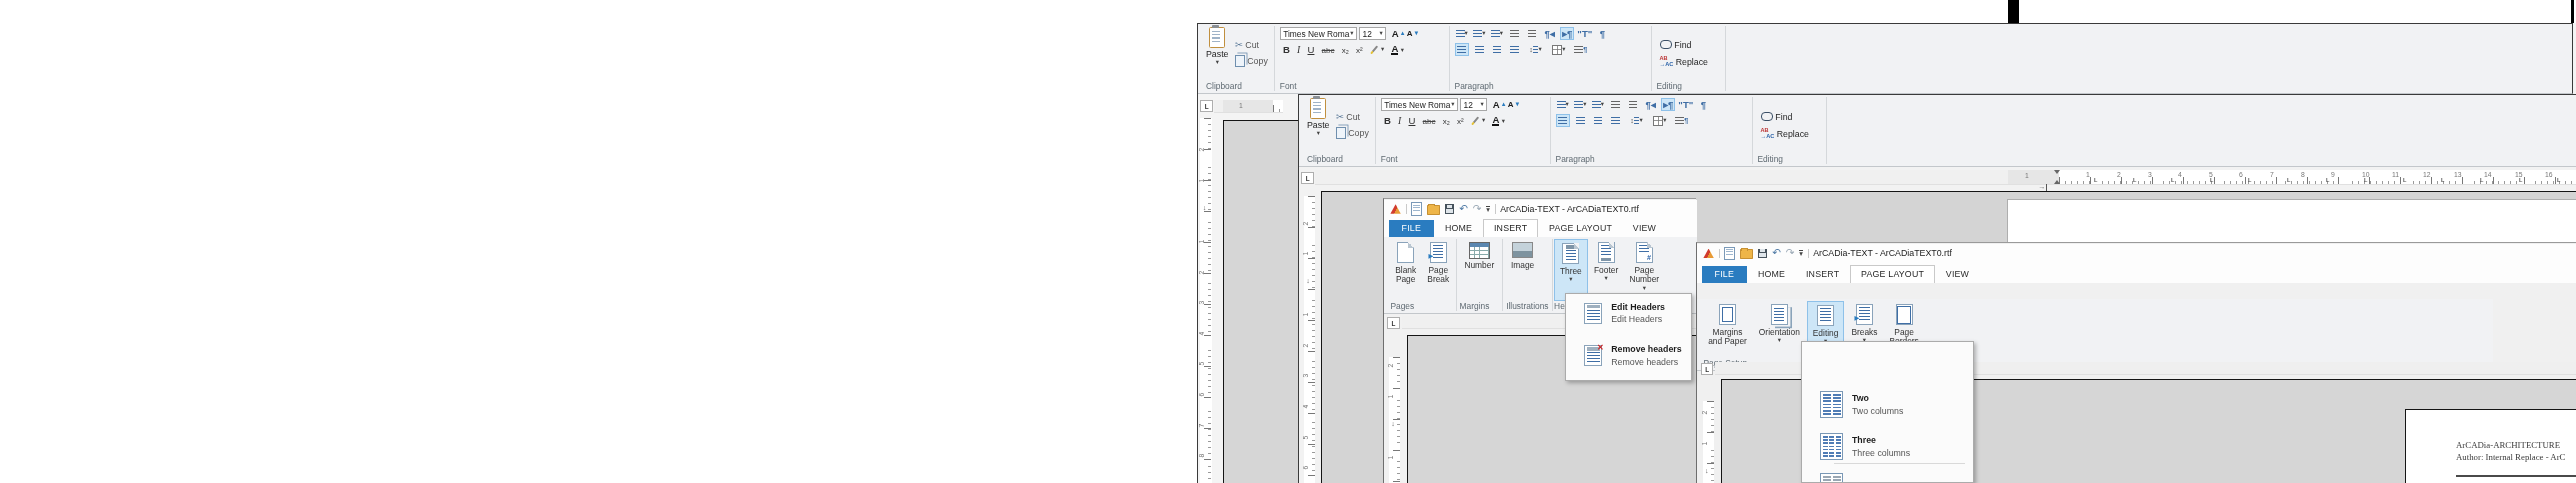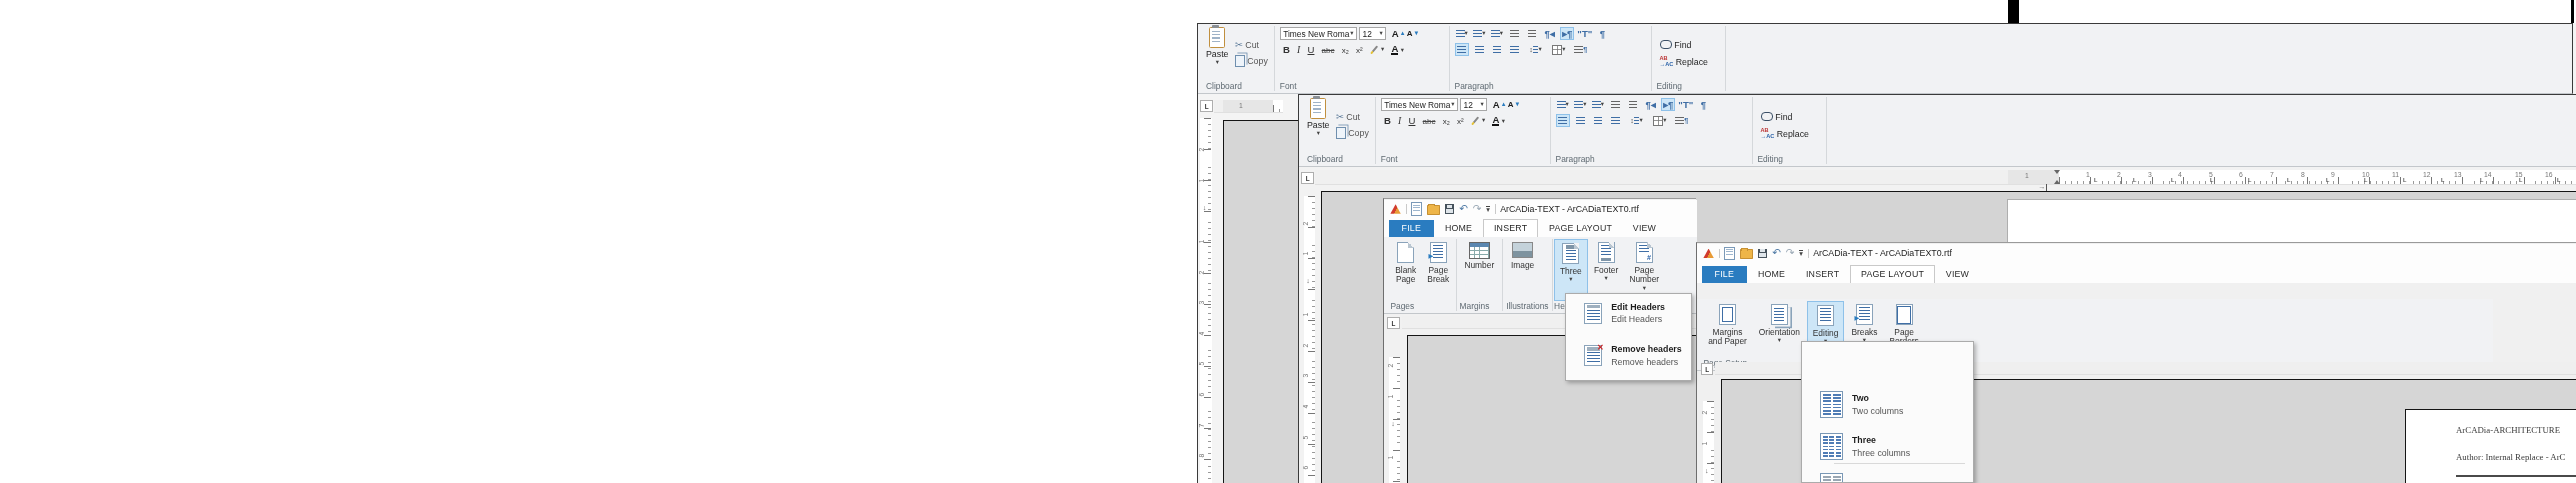--- a/index.html
+++ b/index.html
@@ -661,21 +661,21 @@
     <div class="lbtn" style="left:4px;top:120px">L</div>
     <div class="hruler" style="left:18.4px;top:119px;width:862px;height:12px;background:#efefef"></div>
     <div class="vruler" id="w4-vruler" style="left:5.6px;top:158px;height:83px">
         <div class="vnum" style="top:39px">1</div>
         <div class="vnum" style="top:8.3px">2</div>
         <div class="vmark" style="top:65px">↓</div>
       </div>
     <div class="page" style="left:24px;top:136px;width:856px;height:105px"></div>
 
     <div class="abs" style="left:708px;top:166px;width:173px;height:75px;background:#fff;border-left:1.6px solid #151515;border-top:1.6px solid #151515">
-      <div class="doc-serif" style="position:absolute;left:50px;top:15px">ArCADia-ARCHITECTURE</div>
+      <div class="doc-serif" style="position:absolute;left:50px;top:30px">ArCADia-ARCHITECTURE</div>
       <div class="doc-serif" style="position:absolute;left:50px;top:42px">Author: Internal Replace - ArC</div>
       <div class="abs" style="left:50px;top:65px;width:128px;height:1.6px;background:#4a4a4a"></div>
     </div>
   </div>
 
   <div class="menu" id="menu-header" style="left:1565px;top:293px;width:127px;height:88px">
       <div class="mitem" style="top:4.8px">
         <div class="mdoc">
           <div class="band"></div>
           <div class="ln"></div>

